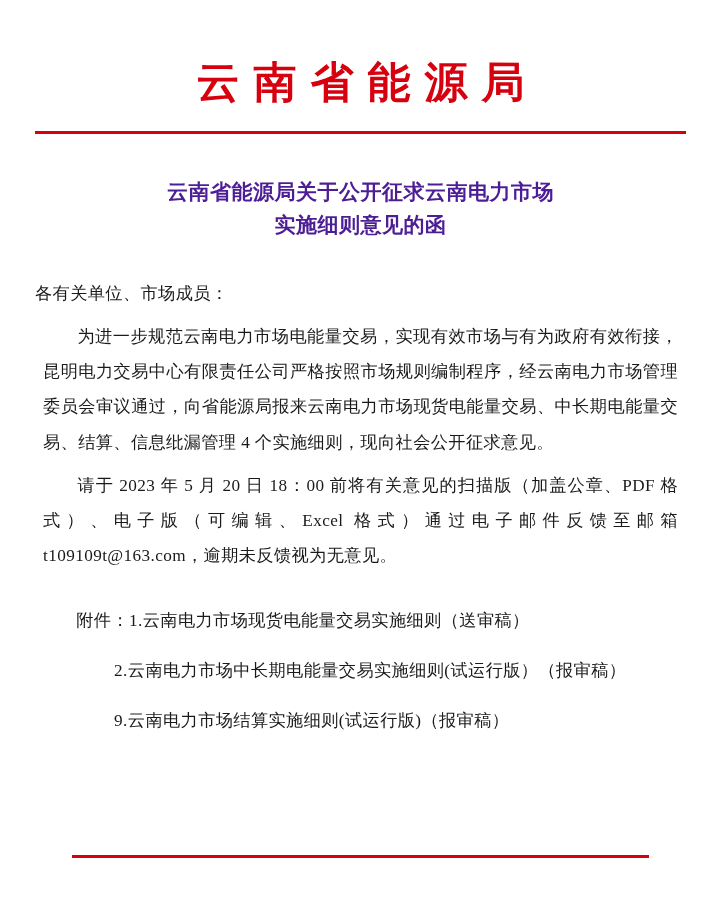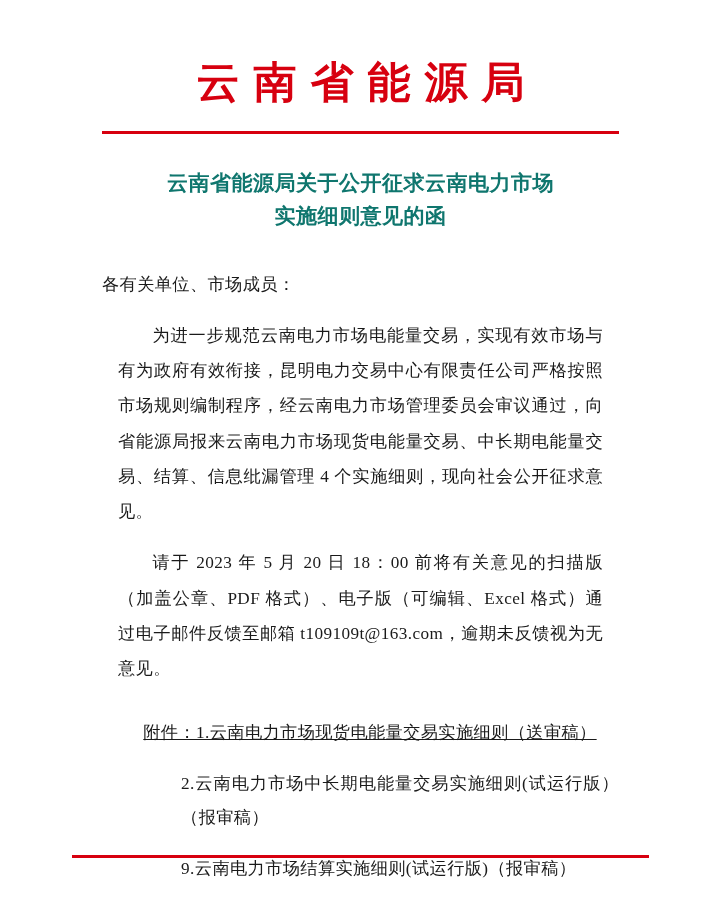--- a/index.html
+++ b/index.html
@@ -12,21 +12,21 @@
     background: #ffffff;
     font-family: "Liberation Serif", "DejaVu Serif", serif;
     color: #1a1a1a;
     overflow: hidden;
   }
   .page {
     position: relative;
     width: 721px;
     height: 904px;
     box-sizing: border-box;
-    padding: 0 102px;
+    padding: 0 35px;
   }
   .masthead {
     text-align: center;
     padding-top: 58px;
   }
   .masthead-title {
     color: #d7000f;
     font-size: 43px;
     font-weight: bold;
     letter-spacing: 14px;
@@ -34,56 +34,55 @@
     line-height: 1.15;
     font-family: "Liberation Serif", "DejaVu Serif", serif;
   }
   .red-rule {
     height: 3px;
     background: #d7000f;
     margin: 24px 0 0 0;
   }
   .doc-title {
     text-align: center;
-    color: #0f766e;
+    color: #4c1d95;
     font-weight: bold;
     font-size: 21px;
     line-height: 1.55;
-    margin-top: 33px;
+    margin-top: 42px;
     letter-spacing: 0.5px;
   }
   .doc-title div {
     white-space: nowrap;
   }
   .body-block {
     margin-top: 34px;
     font-size: 17.2px;
     line-height: 2.05;
     letter-spacing: 0.4px;
     text-align: justify;
     text-justify: inter-ideograph;
   }
   .salutation {
     margin-bottom: 0;
     margin-top: 24px;
   }
   .para {
     text-indent: 2em;
-    margin: 16px;
+    margin: 8px;
   }
   .attachments {
     margin-top: 30px;
     font-size: 17.2px;
     line-height: 2.0;
     letter-spacing: 0.4px;
   }
   .att-first {
     padding-left: 2.4em;
     text-align: justify;
-    text-decoration: underline;
   }
   .att-rest {
     padding-left: 4.6em;
     text-align: justify;
     margin-top: 16px;
   }
   .bottom-rule {
     position: absolute;
     left: 72px;
     right: 72px;

